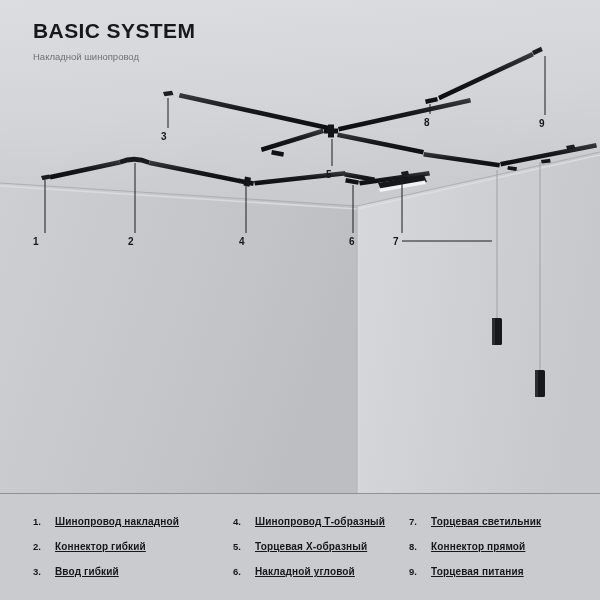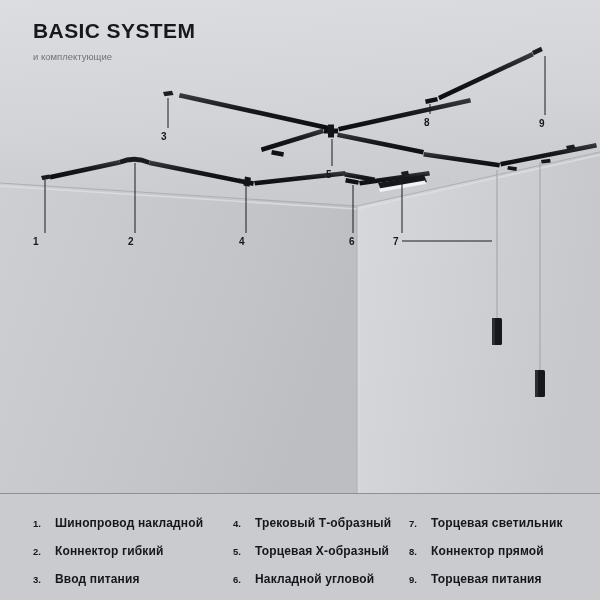--- a/index.html
+++ b/index.html
@@ -30,21 +30,21 @@
   .divider{position:absolute;left:0;top:493px;width:600px;height:1px;
            background:#8e9095;z-index:30;}
   .legend{position:absolute;left:0;top:494px;width:600px;height:106px;
           background:#c9cbcf;z-index:25;}
   .legend-col{position:absolute;top:22px;}
   .legend-col.c1{left:33px;}
   .legend-col.c2{left:233px;}
   .legend-col.c3{left:409px;}
   .legend-row{display:flex;align-items:baseline;margin-bottom:14px;white-space:nowrap;}
   .legend-num{font-size:9.5px;font-weight:700;color:#16171b;width:22px;flex:none;}
-  .legend-label{font-size:12px;font-weight:700;color:#16171b;letter-spacing:.15px;}
+  .legend-label{font-size:10px;font-weight:700;color:#16171b;letter-spacing:.15px;text-decoration:underline;}
 </style>
 </head>
 <body>
 
 <div id="page">
 
   <div class="scene">
     <svg width="600" height="494" viewBox="0 0 600 494">
       <defs>
         <linearGradient id="ceilG" x1="0" y1="0" x2="0.2" y2="1">
@@ -165,47 +165,47 @@
     <div class="callout-num" style="left:161px;top:132px;">3</div>
     <div class="callout-num" style="left:239px;top:237px;">4</div>
     <div class="callout-num" style="left:326px;top:170px;">5</div>
     <div class="callout-num" style="left:349px;top:237px;">6</div>
     <div class="callout-num" style="left:393px;top:237px;">7</div>
     <div class="callout-num" style="left:424px;top:118px;">8</div>
     <div class="callout-num" style="left:539px;top:119px;">9</div>
 
     <div class="header">
       <div class="title">BASIC SYSTEM</div>
-      <div class="subtitle">и комплектующие</div>
+      <div class="subtitle">Накладной шинопровод</div>
     </div>
   </div>
 
   <div class="divider"></div>
 
   <div class="legend">
 
     <div class="legend-col c1">
       <div class="legend-row">
         <span class="legend-num">1.</span>
         <span class="legend-label">Шинопровод накладной</span>
       </div>
       <div class="legend-row">
         <span class="legend-num">2.</span>
         <span class="legend-label">Коннектор гибкий</span>
       </div>
       <div class="legend-row">
         <span class="legend-num">3.</span>
-        <span class="legend-label">Ввод питания</span>
+        <span class="legend-label">Ввод гибкий</span>
       </div>
     </div>
 
     <div class="legend-col c2">
       <div class="legend-row">
         <span class="legend-num">4.</span>
-        <span class="legend-label">Трековый Т-образный</span>
+        <span class="legend-label">Шинопровод Т-образный</span>
       </div>
       <div class="legend-row">
         <span class="legend-num">5.</span>
         <span class="legend-label">Торцевая Х-образный</span>
       </div>
       <div class="legend-row">
         <span class="legend-num">6.</span>
         <span class="legend-label">Накладной угловой</span>
       </div>
     </div>

